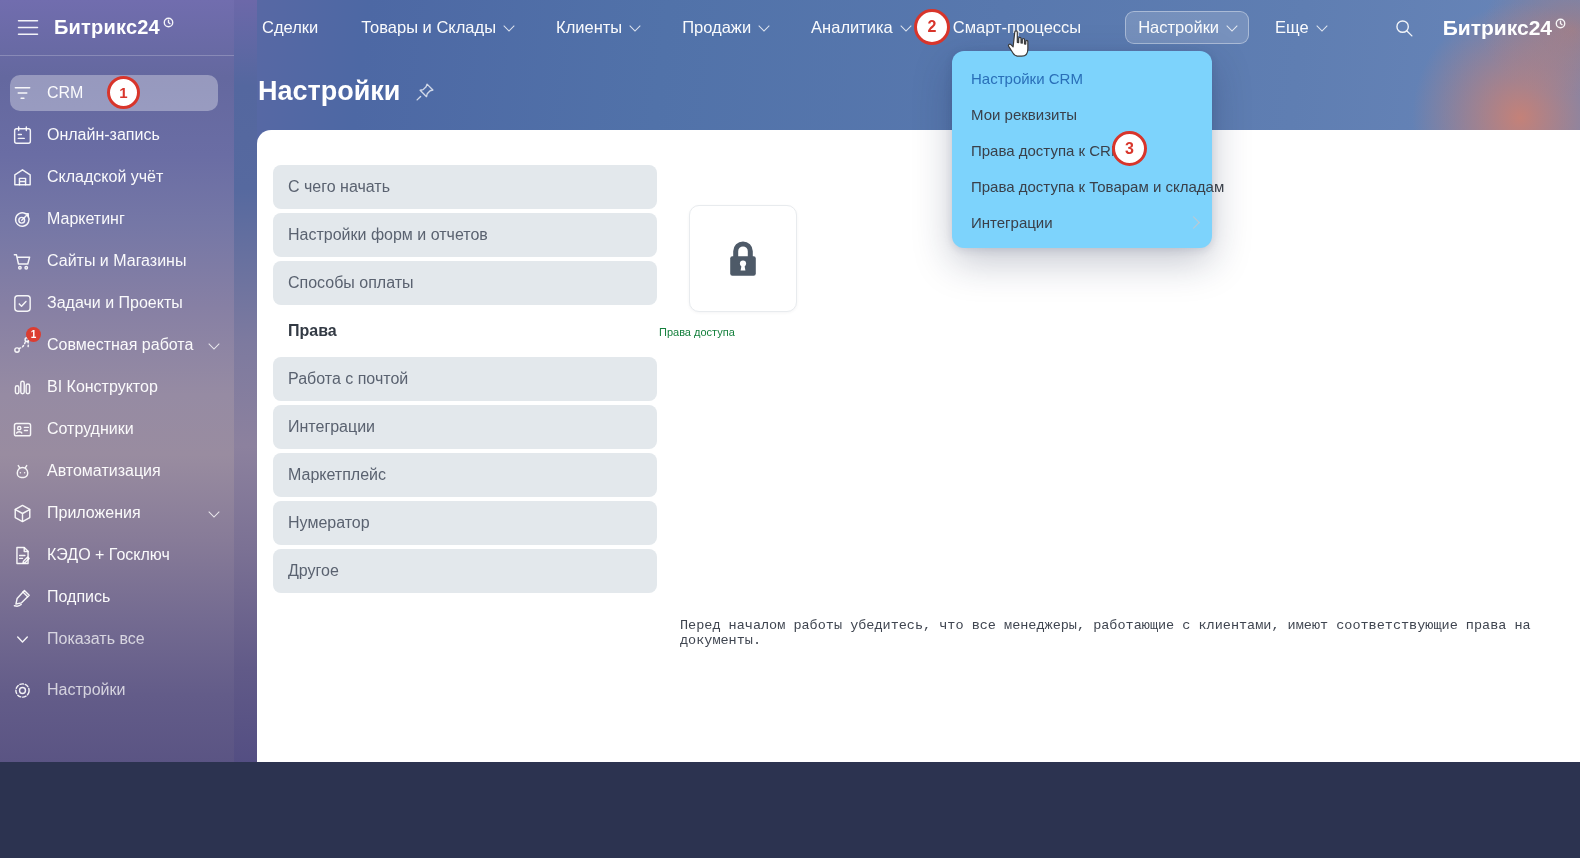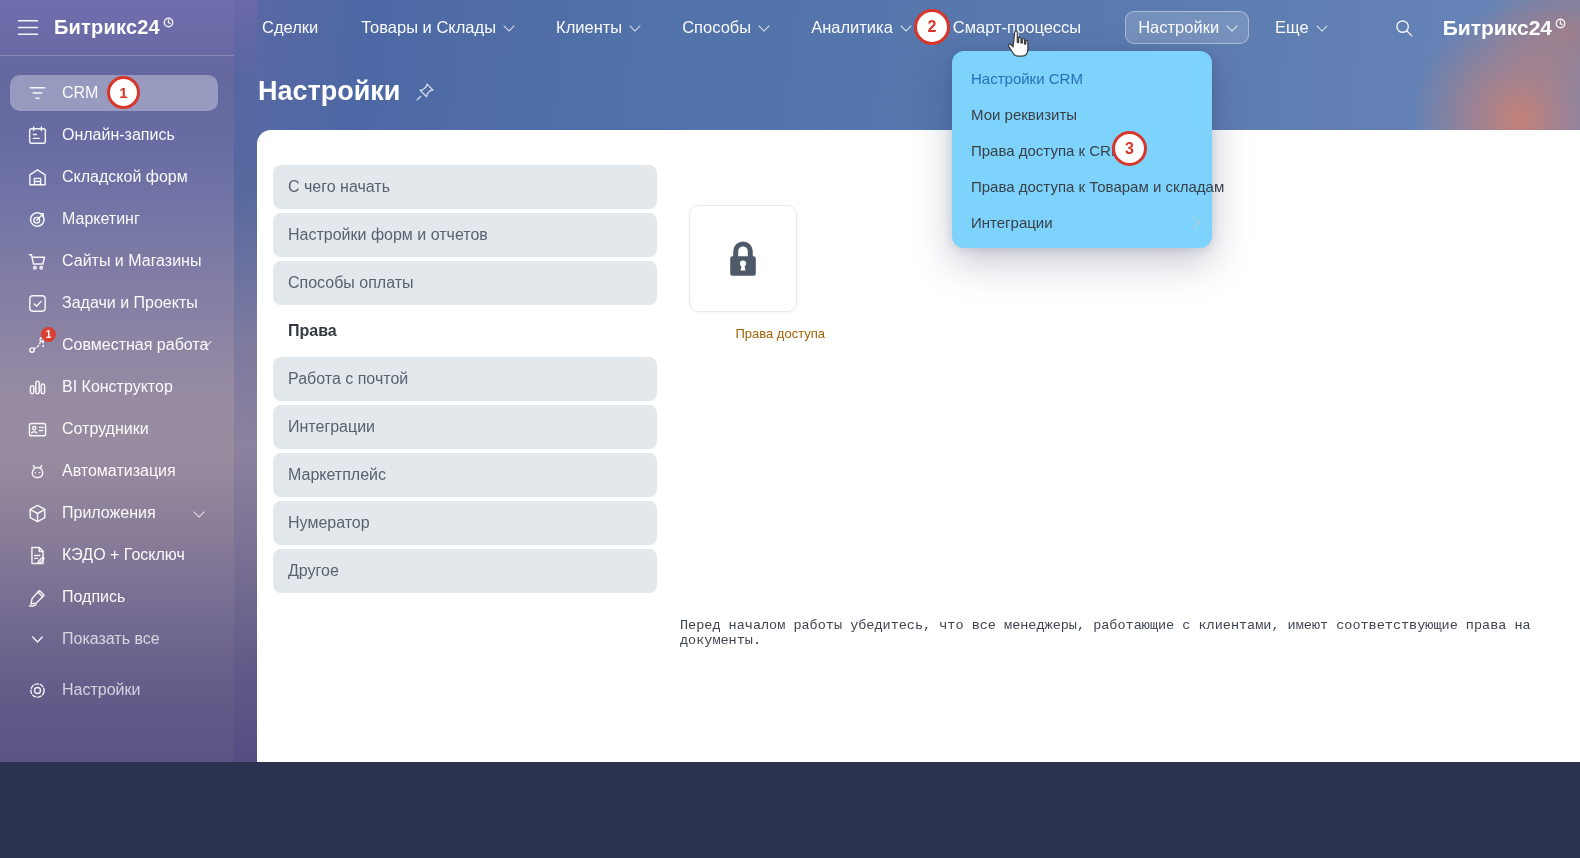--- a/index.html
+++ b/index.html
@@ -13,21 +13,21 @@
   .gap-strip{position:absolute;left:234px;top:0;width:23px;height:858px;
       background:linear-gradient(180deg,#6c68a9 0%,#54679f 10%,#56699f 22%,#7d7a9f 40%,#8c819e 52%,#7b7194 64%,#615a88 78%,#524d82 90%,#4b4779 100%);}
   
   .sidebar{position:absolute;left:0;top:0;width:234px;height:858px;
       background:linear-gradient(180deg,#716dae 0%,#64689f 9%,#6a6da4 18%,#7577a6 26%,#8780a4 36%,#968ba3 46%,#998ca0 53%,#877b98 63%,#746b91 72%,#635c89 81%,#585282 91%,#504b79 100%);}
   .side-head{position:absolute;top:0;left:0;width:234px;height:55px;display:flex;align-items:center;padding-left:17px;box-sizing:border-box;}
   .burger{margin-right:15px;cursor:pointer;display:flex;}
   .brand{color:#fff;font-size:20px;font-weight:bold;letter-spacing:.2px;display:flex;align-items:flex-start;gap:3px;cursor:pointer;}
   .side-sep{position:absolute;top:55px;left:0;width:234px;height:1px;background:rgba(255,255,255,.22);}
   .side-menu{position:absolute;top:75px;left:10px;width:208px;display:flex;flex-direction:column;gap:6px;}
-  .side-item{display:flex;align-items:center;height:36px;padding:0 15px;border-radius:10px;
+  .side-item{display:flex;align-items:center;height:36px;padding:0 0;border-radius:10px;
       color:rgba(255,255,255,.96);font-size:16px;cursor:pointer;white-space:nowrap;}
   .side-item.active{background:rgba(255,255,255,.33);}
   .side-item.dim{color:rgba(255,255,255,.72);}
   .sicon{width:24px;height:24px;margin-right:13px;flex:none;position:relative;display:flex;align-items:center;justify-content:center;}
   .i{stroke:rgba(255,255,255,.92);fill:none;stroke-width:1.5;stroke-linecap:round;stroke-linejoin:round;}
   .notif{position:absolute;top:-6px;right:-7px;width:15px;height:15px;border-radius:50%;
       background:#dc3d31;color:#fff;font-size:10px;font-weight:bold;display:flex;align-items:center;justify-content:center;}
   .chev{width:7px;height:7px;border-right:1.6px solid rgba(255,255,255,.8);border-bottom:1.6px solid rgba(255,255,255,.8);
       transform:rotate(45deg);margin-left:auto;margin-top:-3px;}
   .side-gear{position:absolute;left:10px;top:672px;width:208px;}
@@ -46,22 +46,22 @@
   .pin{cursor:pointer;display:flex;opacity:.8;}
   
   .panel{position:absolute;left:257px;top:130px;right:0;bottom:0;background:#fff;border-top-left-radius:14px;z-index:3;}
   .cats{position:absolute;left:16px;top:35px;width:384px;display:flex;flex-direction:column;gap:4px;}
   .pill{height:44px;background:#e3e8ec;border-radius:8px;display:flex;align-items:center;
       padding-left:15px;font-size:16px;color:#5a6270;cursor:pointer;}
   .pill.sel{background:transparent;font-weight:bold;color:#333a44;}
   .perm-card{position:absolute;left:432px;top:75px;width:106px;height:105px;background:#fff;
       border:1px solid #e8ebee;border-radius:10px;box-shadow:0 1px 3px rgba(60,70,90,.06);
       display:flex;align-items:center;justify-content:center;cursor:pointer;}
-  .perm-label{position:absolute;left:402px;top:196px;width:166px;text-align:right;
-      font-size:13px;color:#a16207;white-space:nowrap;}
+  .perm-label{position:absolute;left:402px;top:196px;width:166px;text-align:left;
+      font-size:11px;color:#15803d;white-space:nowrap;}
   .note{position:absolute;left:423px;top:474px;font-size:13.5px;color:#3f4550;font-family:Liberation Mono, monospace;}
   
   .menu{position:absolute;left:952px;top:51px;width:260px;background:#7dd3fc;border-radius:12px;
       box-shadow:0 14px 38px rgba(25,35,70,.25),0 2px 8px rgba(25,35,70,.12);
       padding:9px 0 8px;z-index:30;}
   .menu-item{height:36px;display:flex;align-items:center;padding:0 14px 0 19px;
       font-size:15px;color:#3a404a;cursor:pointer;white-space:nowrap;}
   .menu-item.link{color:#2a6fb8;}
   .subchev{margin-left:auto;width:8px;height:8px;border-right:1.7px solid #c3c8ce;border-top:1.7px solid #c3c8ce;transform:rotate(45deg);}
   
@@ -114,21 +114,21 @@
         </span>
         <span>Онлайн-запись</span>
       </div>
       <div class="side-item">
         <span class="sicon">
           <svg width="23" height="23" viewBox="0 0 24 24">
               <path class="i" d="M4 19.5V9.2L12 4l8 5.2v10.3z"></path>
               <path class="i" d="M8.8 19.5v-6.6h6.4v6.6M8.8 16.2h6.4"></path>
             </svg>
         </span>
-        <span>Складской форм</span>
+        <span>Складской учёт</span>
       </div>
       <div class="side-item">
         <span class="sicon">
           <svg width="23" height="23" viewBox="0 0 24 24">
               <path class="i" d="M17.6 8.1a7 7 0 1 1-2.7-2.4"></path>
               <circle class="i" cx="11.2" cy="12.8" r="3"></circle>
               <path class="i" d="M11.2 12.8 18 6M18 6h-3.2M18 6v3.2"></path>
             </svg>
         </span>
         <span>Маркетинг</span>
@@ -253,21 +253,21 @@
     </span>
     <span class="tn-item">
       <span>Товары и Склады</span>
       <span class="chev"></span>
     </span>
     <span class="tn-item">
       <span>Клиенты</span>
       <span class="chev"></span>
     </span>
     <span class="tn-item">
-      <span>Способы</span>
+      <span>Продажи</span>
       <span class="chev"></span>
     </span>
     <span class="tn-item">
       <span>Аналитика</span>
       <span class="chev"></span>
     </span>
     <span class="tn-item" style="margin-right:44px">
       <span>Смарт-процессы</span>
     </span>
     <span class="tn-item tn-set">

